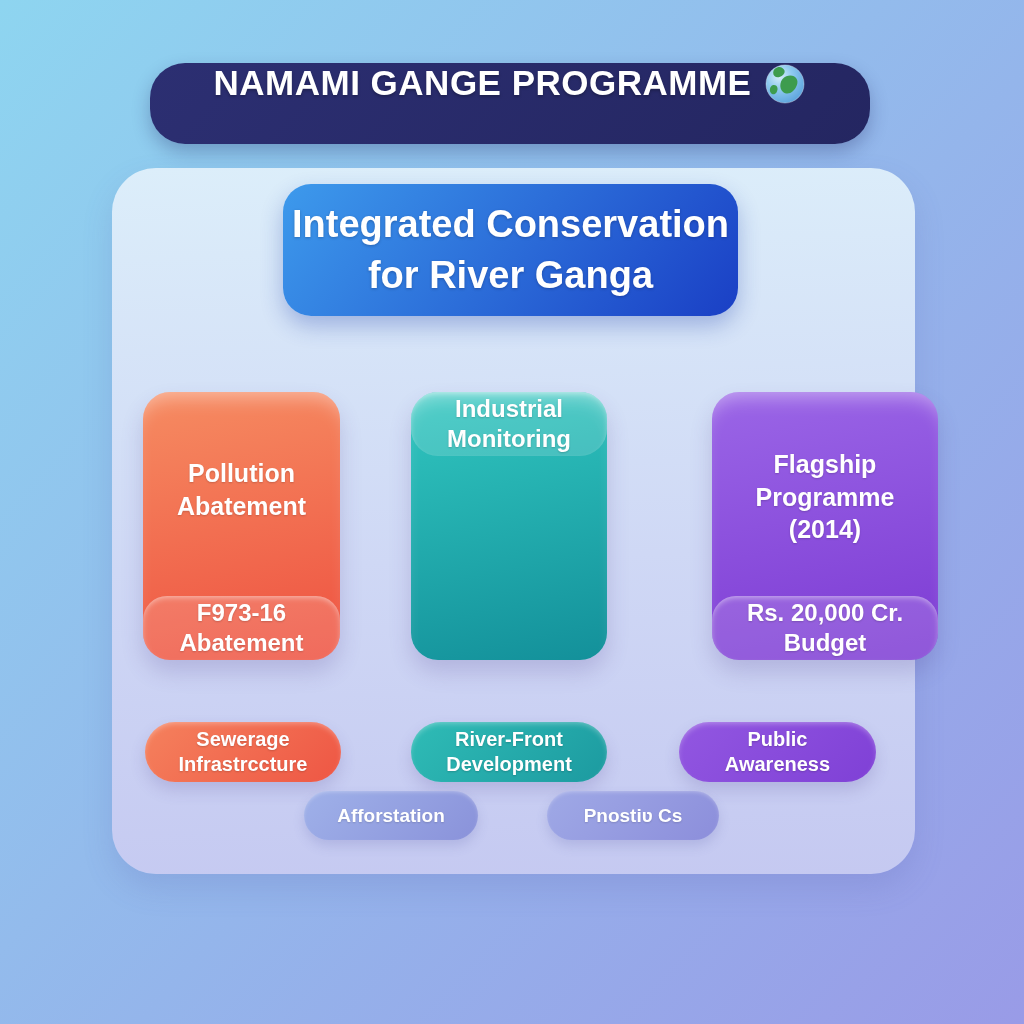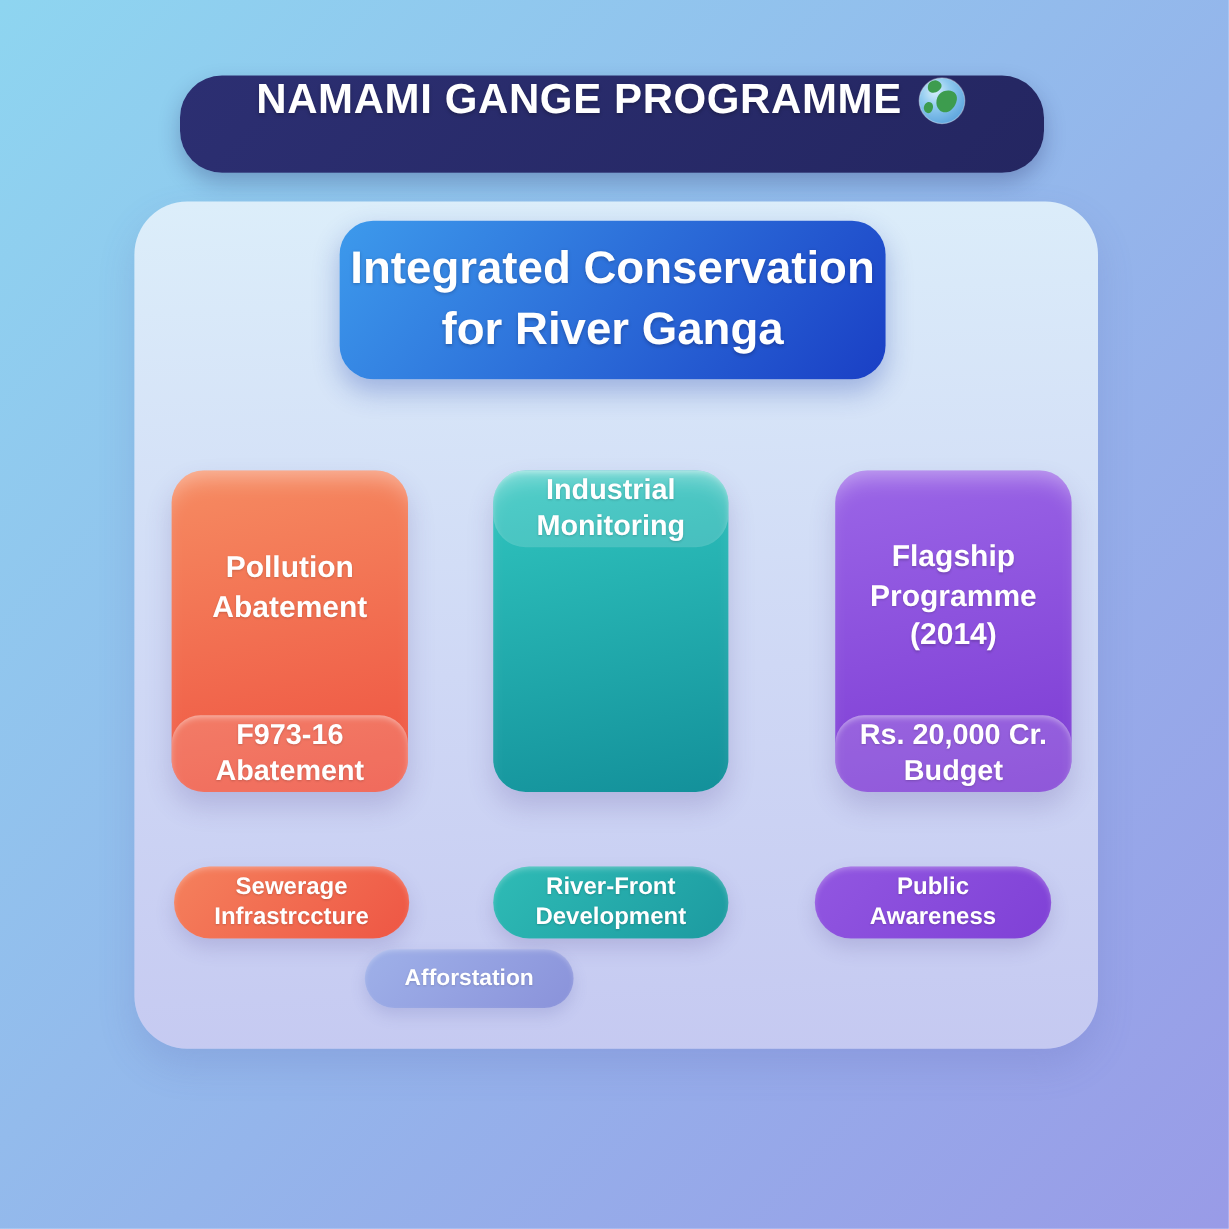--- a/index.html
+++ b/index.html
@@ -45,21 +45,21 @@
   
   .card{
     top:392px;height:268px;border-radius:27px;
     display:flex;flex-direction:column;
     box-shadow:0 12px 22px rgba(80,60,140,0.20),
                inset 0 16px 20px -12px rgba(255,255,255,0.45);
     overflow:hidden;
   }
   .card-0{left:143px;width:197px;}
   .card-1{left:411px;width:196px;}
-  .card-2{left:696px;width:197px;}
+  .card-2{left:712px;width:226px;}
   .card-title-wrap{flex:1;display:flex;align-items:center;justify-content:center;padding:6px 8px 0 8px;}
   .card-title{
     color:#ffffff;font-size:25px;font-weight:bold;line-height:1.3;
     text-align:center;white-space:pre-line;
     text-shadow:0 1px 2px rgba(0,0,0,0.18);
   }
   .card-footer{
     height:64px;flex:0 0 auto;
     background:rgba(255,255,255,0.15);
     border-radius:24px 24px 27px 27px;
@@ -173,14 +173,17 @@
 Development</span>
   </div>
   <div class="abs pill pill-2" style="background: linear-gradient(135deg, rgb(146, 87, 225), rgb(127, 64, 214));">
     <span class="pill-text">Public
 Awareness</span>
   </div>
 
   <div class="abs small-pill small-pill-0" style="background: linear-gradient(135deg, rgb(159, 177, 233), rgb(138, 146, 218));">
     <span class="small-pill-text">Afforstation</span>
   </div>
+  <div class="abs small-pill small-pill-1" style="background: linear-gradient(135deg, rgb(159, 169, 230), rgb(140, 142, 219));">
+    <span class="small-pill-text">Pnostiʋ Cs</span>
+  </div>
 
 </div>
 
 </body></html>

